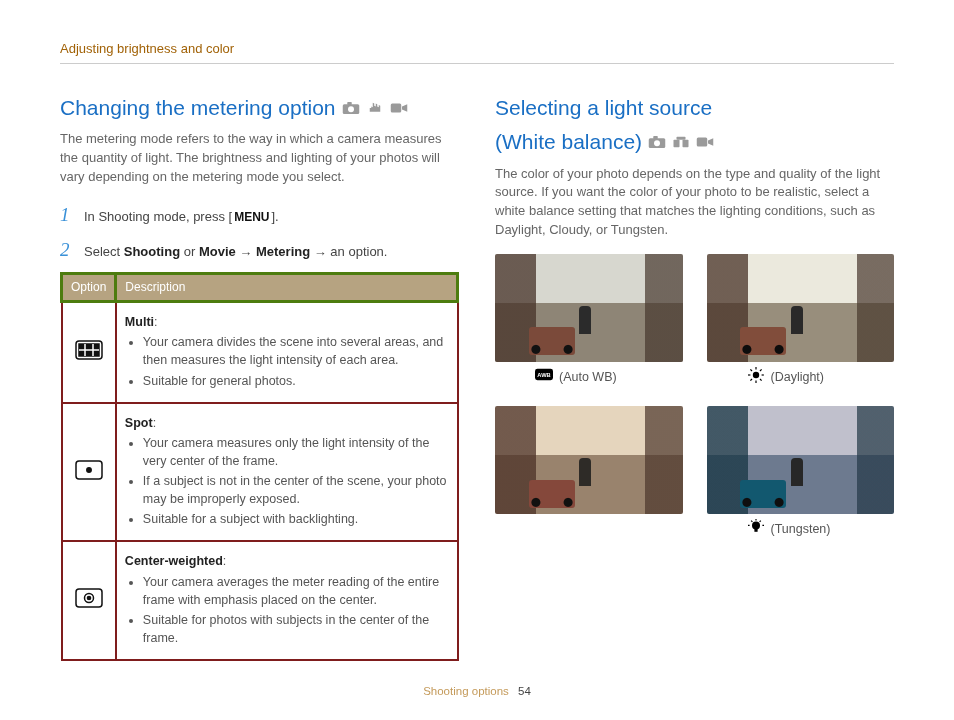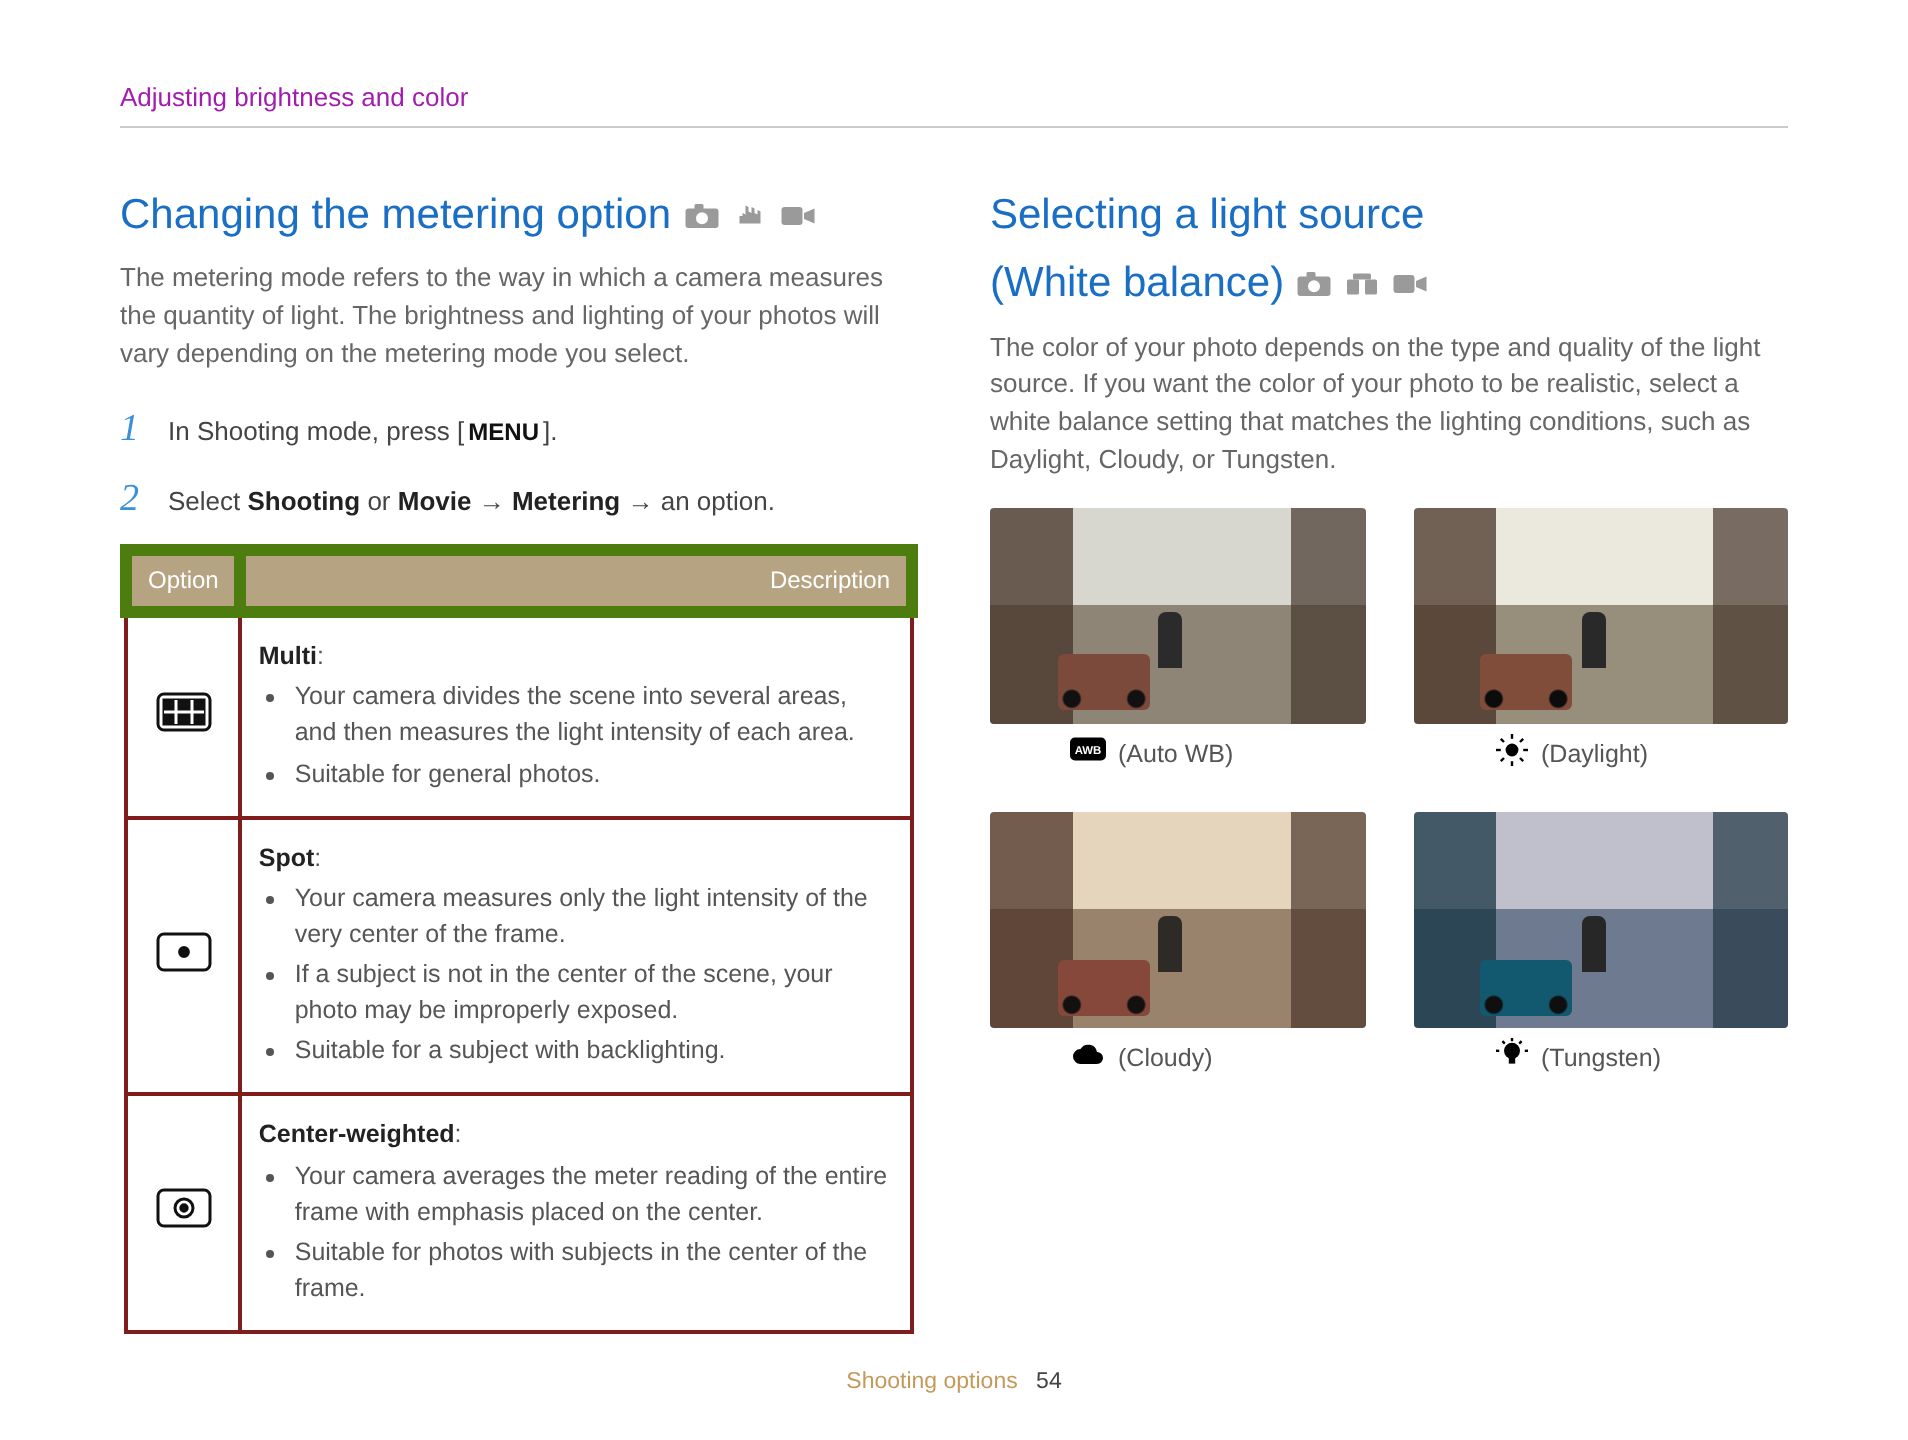--- a/index.html
+++ b/index.html
@@ -8,21 +8,21 @@
       background: #fff;
       width: 954px;
       height: 720px;
       padding: 40px 60px 20px 60px;
       color: #555;
       font-size: 13px;
       line-height: 1.45;
       position: relative;
     }
     .breadcrumb {
-      color: #a21caf;
+      color: #a16207;
       font-size: 13px;
       font-weight: 300;
       margin-bottom: 4px;
     }
     .hr-top {
       border: none;
       border-top: 1px solid #ccc;
       margin-bottom: 30px;
     }
     .columns {
@@ -80,23 +80,23 @@
     table.opt {
       width: 100%;
       border-collapse: collapse;
       margin-top: 6px;
       font-size: 12.5px;
     }
     table.opt th {
       background: #b6a381;
       color: #fff;
       font-weight: 400;
-      text-align: right;
+      text-align: left;
       padding: 4px 8px;
-      border: 6px solid #4d7c0f;
+      border: 3px solid #4d7c0f;
       font-size: 12px;
     }
     table.opt td {
       border: 2px solid #7f1d1d;
       padding: 10px 8px;
       vertical-align: middle;
       color: #555;
     }
     table.opt td.icon-cell {
       width: 48px;
@@ -368,28 +368,20 @@
               </svg>
           </span>
           <span>(Daylight)</span>
         </div>
       </div>
 
       <div class="wb-item">
         <div class="wb-img">
             <div class="scene tint-cloudy"></div>
           </div>
-        <div class="wb-caption">
-          <span class="wb-icon">
-            <svg viewBox="0 0 24 16" width="18" height="13" fill="#000">
-                <path d="M7 14a5 5 0 010-10 6 6 0 0111 2 4 4 0 010 8H7z"></path>
-              </svg>
-          </span>
-          <span>(Cloudy)</span>
-        </div>
       </div>
 
       <div class="wb-item">
         <div class="wb-img">
             <div class="scene tint-tungsten"></div>
           </div>
         <div class="wb-caption">
           <span class="wb-icon">
             <svg viewBox="0 0 20 20" width="16" height="16" fill="#000">
                 <circle cx="10" cy="8" r="5"></circle>

